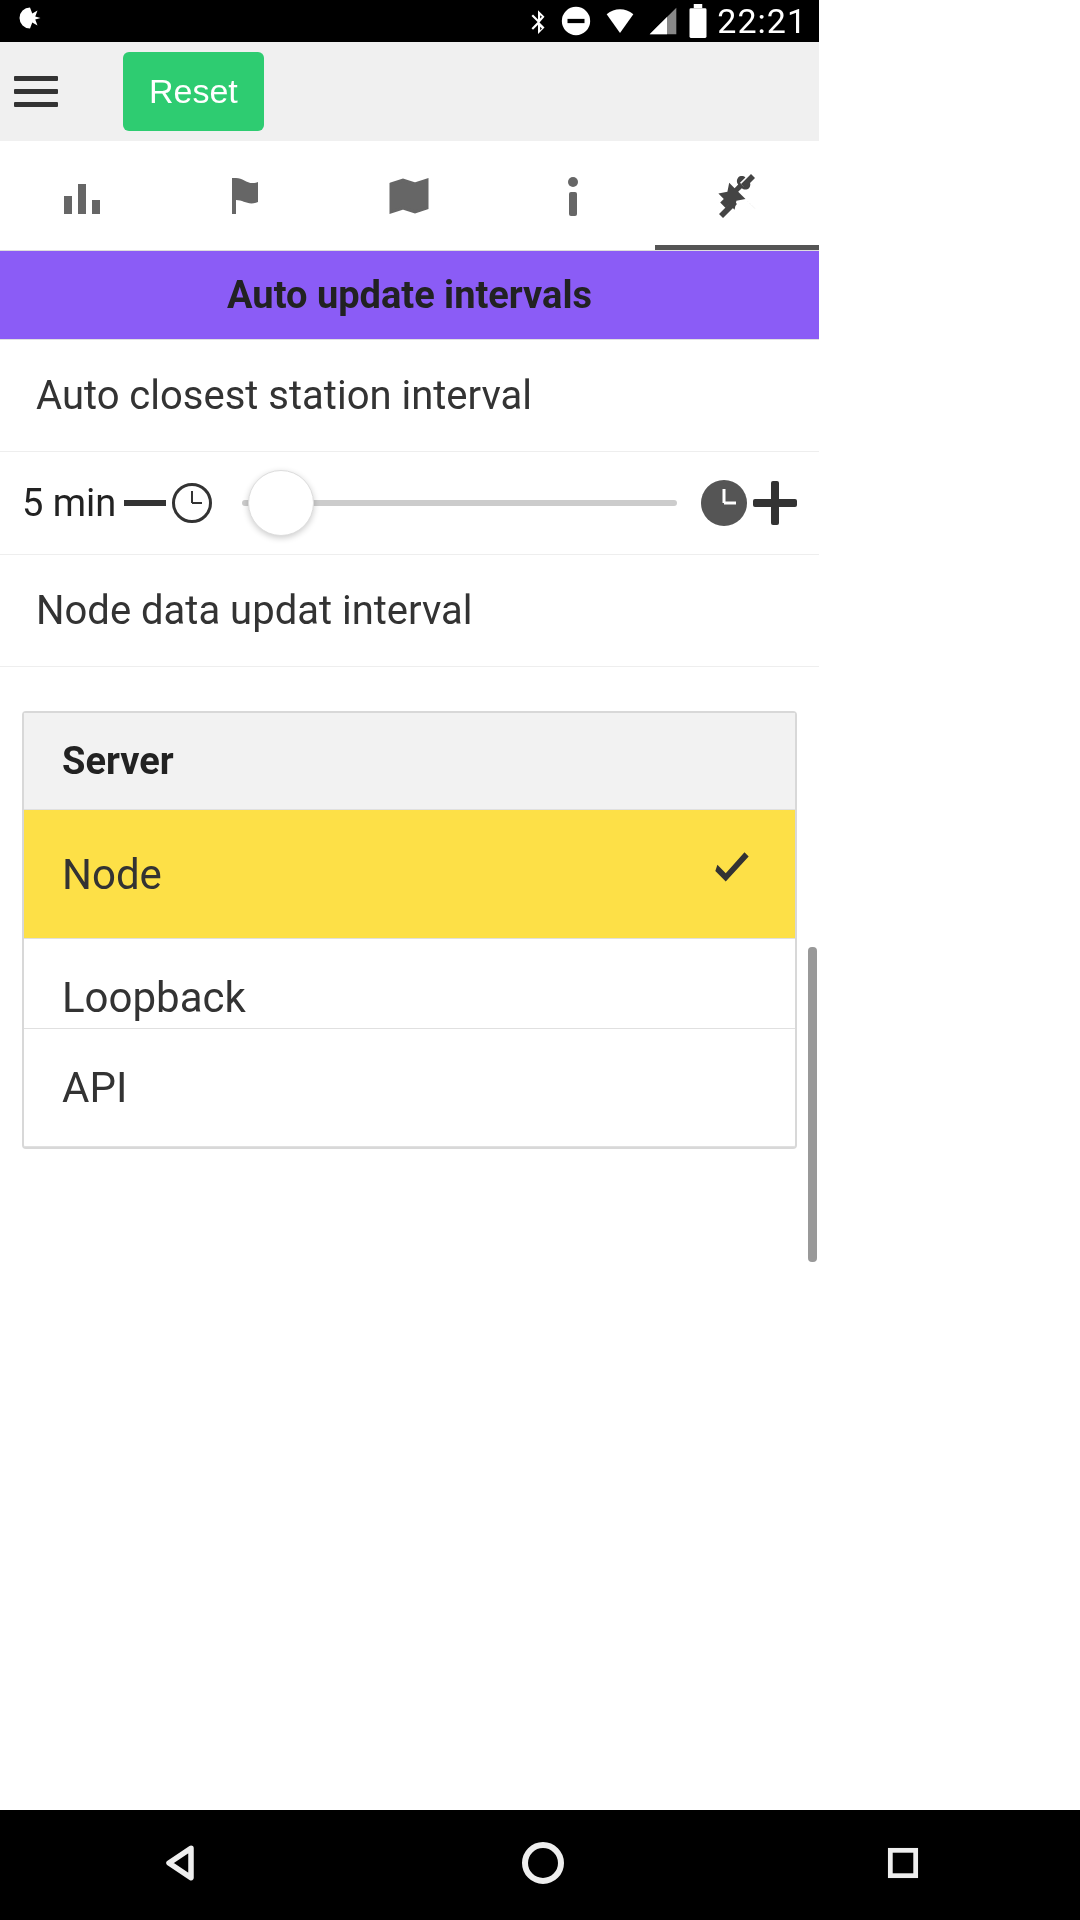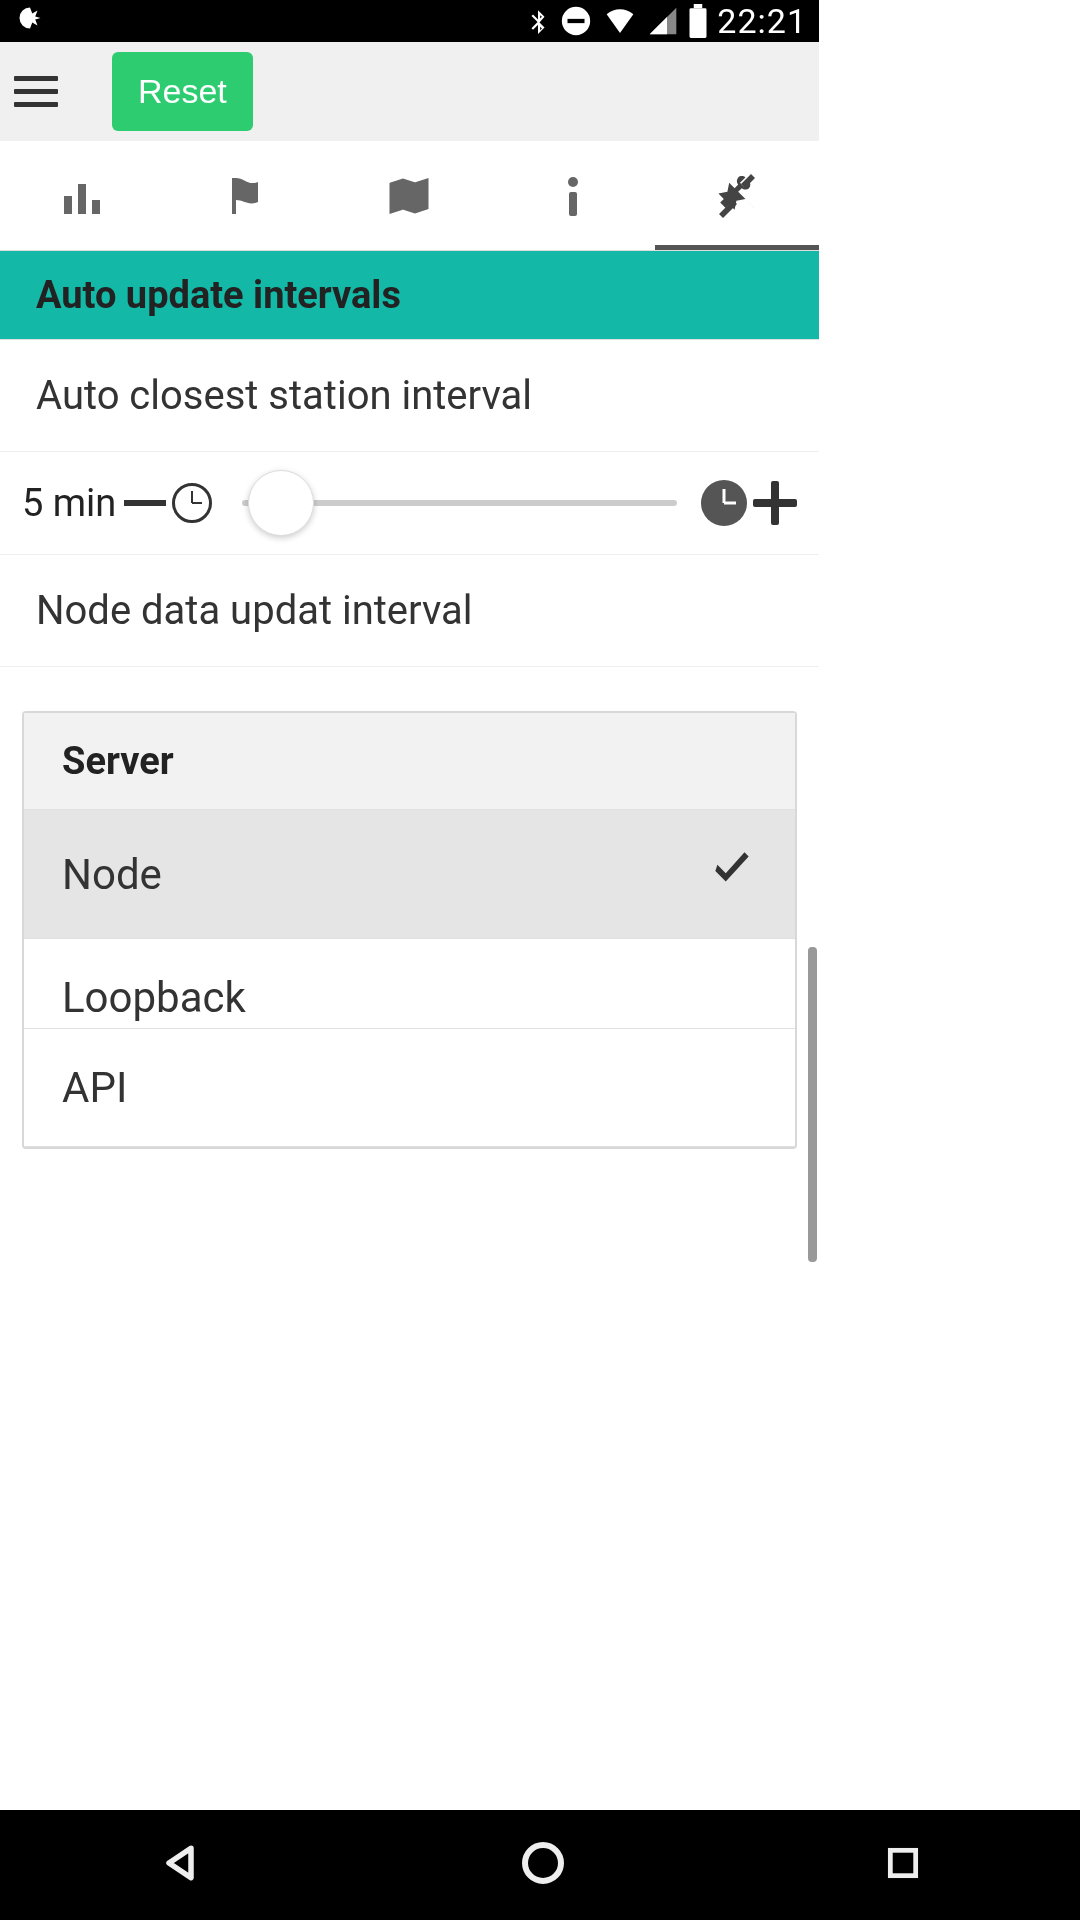--- a/index.html
+++ b/index.html
@@ -10,31 +10,31 @@
   .status-left { display: flex; align-items: center; }
   .status-right { display: flex; align-items: center; gap: 8px; }
   .status-time { font-size: 34px; font-weight: 400; letter-spacing: 1px; }
   .status-icon { display: inline-flex; align-items: center; justify-content: center; }
 
   
   .app-bar { height: 99px; background: #f0f0f0; display: flex; align-items: center; padding: 0 14px; }
   .hamburger { width: 48px; height: 48px; display: flex; flex-direction: column; justify-content: center; gap: 8px; margin-right: 50px; }
   .hamburger div { height: 5px; background: #333; width: 44px; border-radius: 1px; }
   .app-title { font-size: 44px; font-weight: 500; color: #222; flex: 1; }
-  .reset-btn { background: #2ecc71; color: #fff; font-size: 34px; font-weight: 400; padding: 20px 26px; border-radius: 6px; border: none; }
+  .reset-btn { background: #2ecc71; color: #fff; font-size: 34px; font-weight: 400; padding: 20px 26px; border-radius: 6px; border: none; margin-left: 11px; }
 
   
   .tab-bar { height: 110px; background: #fff; display: flex; border-bottom: 1px solid #ddd; }
   .tab { flex: 1; display: flex; align-items: center; justify-content: center; position: relative; }
   .tab svg { width: 48px; height: 48px; fill: #666; }
   .tab.active::after { content: ''; position: absolute; bottom: 0; left: 0; right: 0; height: 5px; background: #555; }
   .tab.active svg { fill: #444; }
 
   
-  .section-header { background: #14b8a6; padding: 22px 36px; font-size: 38px; font-weight: 700; color: #222; border-bottom: 1px solid #e0e0e0; }
+  .section-header { background: #8b5cf6; padding: 22px 36px; font-size: 38px; font-weight: 700; color: #222; border-bottom: 1px solid #e0e0e0; text-align: center; }
 
   
   .setting-title-row { padding: 32px 36px; font-size: 40px; color: #333; border-bottom: 1px solid #eee; }
   .slider-row { padding: 28px 22px 28px 22px; display: flex; align-items: center; border-bottom: 1px solid #eee; }
   .slider-value { font-size: 38px; color: #222; min-width: 100px; }
   .minus-icon { width: 42px; height: 6px; background: #333; margin: 0 6px 0 2px; }
   .clock-outline { width: 40px; height: 40px; border: 3px solid #333; border-radius: 50%; position: relative; margin-right: 30px; }
   .clock-outline::before { content: ''; position: absolute; left: 50%; top: 50%; width: 2px; height: 12px; background: #333; transform-origin: bottom; transform: translate(-50%,-100%); }
   .clock-outline::after { content: ''; position: absolute; left: 50%; top: 50%; width: 10px; height: 2px; background: #333; transform: translate(0,-50%); }
   .slider-track { flex: 1; height: 6px; background: #ccc; border-radius: 3px; position: relative; margin-right: 24px; }
@@ -45,21 +45,21 @@
   .plus-icon { width: 44px; height: 44px; position: relative; }
   .plus-icon::before { content: ''; position: absolute; left: 50%; top: 0; bottom: 0; width: 8px; background: #333; transform: translateX(-50%); border-radius: 2px; }
   .plus-icon::after { content: ''; position: absolute; top: 50%; left: 0; right: 0; height: 8px; background: #333; transform: translateY(-50%); border-radius: 2px; }
 
   .spacer-sm { height: 44px; }
 
   
   .card { margin: 0 22px; border: 2px solid #d8d8d8; border-radius: 4px; position: relative; }
   .card-header { background: #f2f2f2; padding: 26px 38px; font-size: 38px; font-weight: 700; color: #222; border-bottom: 1px solid #e0e0e0; }
   .option-row { padding: 34px 38px; font-size: 42px; color: #333; border-bottom: 1px solid #e0e0e0; display: flex; justify-content: space-between; align-items: center; }
-  .option-row.selected { background: #e5e5e5; gap: 31px; }
+  .option-row.selected { background: #fde047; gap: 31px; }
   .check-icon svg { width: 50px; height: 50px; fill: #333; }
   .option-row.last { padding-bottom: 6px; }
 
   
   .scroll-indicator { position: absolute; right: 2px; top: 905px; width: 9px; height: 315px; background: #999; border-radius: 4px; }
 
   
   .nav-bar { position: absolute; bottom: 0; left: 0; right: 0; height: 110px; background: #000; display: flex; align-items: center; justify-content: space-around; }
   .nav-btn svg { width: 44px; height: 44px; fill: none; stroke: #eee; stroke-width: 3; }
   .nav-btn.home svg { width: 48px; height: 48px; }

